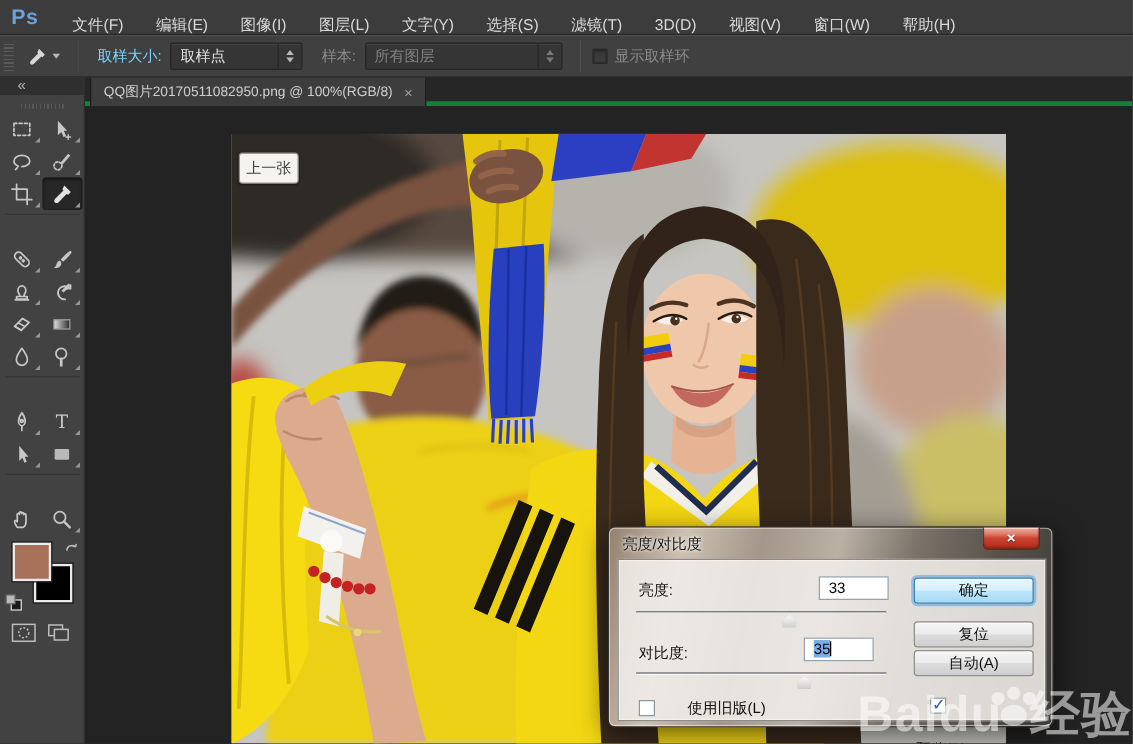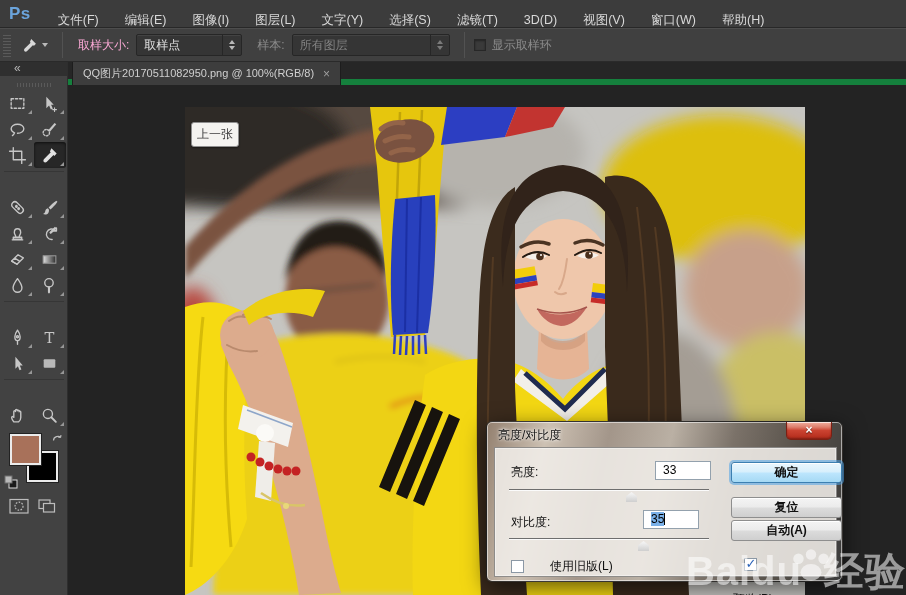--- a/index.html
+++ b/index.html
@@ -17,37 +17,37 @@
   
   #optionsbar { position:absolute; left:0; top:28px; width:906px; height:34px;
                 background:#404040; border-top:1px solid #4d4d4d; border-bottom:1px solid #2a2a2a;
                 display:flex; align-items:center; }
   .ob-grip { width:8px; height:24px; margin:0 4px 0 3px;
              background:repeating-linear-gradient(0deg,#5a5a5a 0 1px,transparent 1px 3px); }
   .ob-tool { width:38px; height:26px; display:flex; align-items:center; justify-content:center; gap:4px; }
   .ob-caret { width:0; height:0; border-left:3px solid transparent; border-right:3px solid transparent;
               border-top:4px solid #b9b9b9; }
   .ob-sep { width:1px; height:26px; background:#2d2d2d; border-right:1px solid #525252; margin:0 9px; }
-  .ob-label { font-size:12px; color:#f9a8d4; margin:0 7px 0 6px; }
+  .ob-label { font-size:12px; color:#7dd3fc; margin:0 7px 0 6px; }
   .ob-label.dim, .ob-check-label { color:#8b8b8b; }
   .ob-select { height:22px; background:#353535; border:1px solid #262626; border-radius:2px;
                box-shadow:inset 0 1px 0 rgba(255,255,255,.07);
                display:flex; align-items:center; padding:0 0 0 7px; font-size:12px; color:#e0e0e0; }
   .ob-select.dim { color:#828282; }
   .ob-spin { margin-left:auto; padding:0 6px 0 6px; border-left:1px solid #262626; height:100%;
              display:flex; flex-direction:column; justify-content:center; gap:2px; }
   .spin-up { width:0;height:0;border-left:3.5px solid transparent;border-right:3.5px solid transparent;border-bottom:4px solid #b9b9b9; }
   .spin-dn { width:0;height:0;border-left:3.5px solid transparent;border-right:3.5px solid transparent;border-top:4px solid #b9b9b9; }
   .ob-checkbox { width:12px; height:12px; background:#3a3a3a; border:1px solid #272727;
                  box-shadow:inset 0 1px 2px rgba(0,0,0,.4); margin-right:6px; }
   .ob-check-label { font-size:12px; }
 
   
   #tabbar { position:absolute; left:68px; top:62px; right:0; height:23px; background:#262626;
-            border-bottom:6px solid #15803d; display:flex; }
+            border-bottom:4px solid #15803d; display:flex; }
   #doc-tab { margin-left:4px; height:23px; background:#3d3d3d; border-right:1px solid #1d1d1d;
              border-left:1px solid #1d1d1d;
              display:flex; align-items:center; padding:0 10px; gap:9px; }
   #doc-tab span.title { font-size:11px; color:#cfcfcf; white-space:nowrap; }
   #doc-tab span.close { font-size:12px; color:#9f9f9f; cursor:pointer; }
 
   
   #toolpanel { position:absolute; left:0; top:62px; bottom:0; width:68px; background:#424242;
                border-right:1px solid #2e2e2e; }
   #toolpanel-header { height:14px; background:#2f2f2f; color:#b5b5b5; font-size:12px;
@@ -103,24 +103,24 @@
                font-size:12px; color:#000; line-height:17px; padding-left:7px; }
   .num-field .sel { background:#79b0e8; }
   .num-field .caret { display:inline-block; width:1px; height:12px; background:#000; vertical-align:-2px; }
   .slider { position:absolute; width:200px; height:18px; }
   .slider .track { position:absolute; left:0; right:0; top:5px; height:2px; background:#9a9a9a;
                    border-top:1px solid #6e6e6e; border-bottom:1px solid #fbfbfb; }
   .slider .thumb { position:absolute; top:8px; width:11px; height:10px; margin-left:-5px;
                    background:linear-gradient(#f8f8f8,#cfcfcf);
                    clip-path:polygon(50% 0,100% 42%,100% 100%,0 100%,0 42%);
                    filter:drop-shadow(0 0 .7px #3f3f3f); }
-  .w7btn { position:absolute; left:236px; width:111px; height:21px; border:1px solid #8e8e8e; border-radius:3px;
+  .w7btn { position:absolute; left:236px; width:96px; height:21px; border:1px solid #8e8e8e; border-radius:3px;
            background:linear-gradient(#f4f4f4,#ebebeb 48%,#dcdcdc 52%,#cfcfcf);
            box-shadow:inset 0 1px 0 #fff; font-size:12px; color:#101010;
-           display:flex; align-items:center; justify-content:center; cursor:pointer;font-weight:bold; }
+           display:flex; align-items:center; justify-content:center; cursor:pointer; }
   .w7btn.default { border-color:#3c7fb1;
                    background:linear-gradient(#eaf6fd,#d7effc 48%,#bde6fd 52%,#a6d9f4);
                    box-shadow:0 0 0 2px rgba(77,163,231,.55), inset 0 1px 0 #fff; }
   .check-row { position:absolute; display:flex; align-items:center; font-size:12px; color:#101010;gap:20px; }
   .cb { width:13px; height:13px; background:#fff; border:1px solid #8b98a5; margin-right:6px; position:relative; }
   .cb.checked::after { content:"✓"; position:absolute; left:1px; top:-3px; font-size:13px;
                        font-weight:bold; color:#2a62b8; }
 
   
   #watermark { position:absolute; right:0px; bottom:-4px; z-index:30; display:flex; align-items:baseline;

